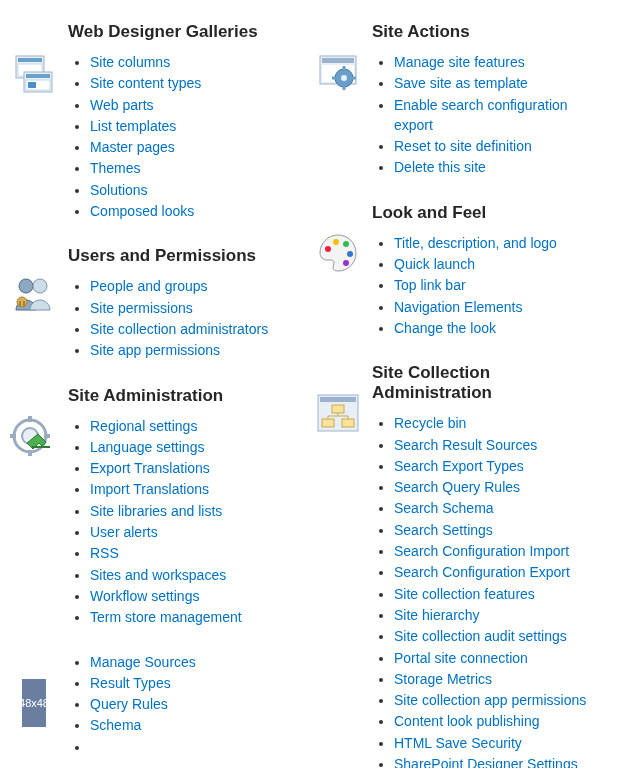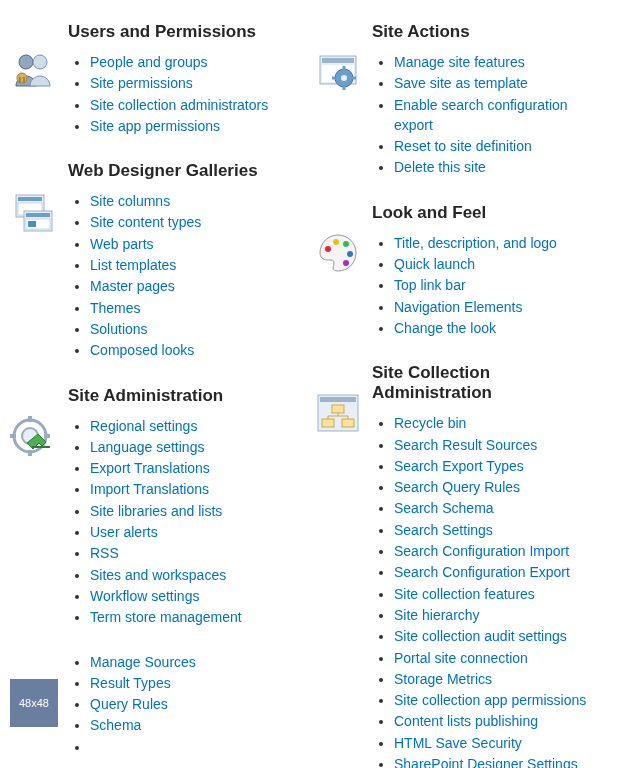--- a/index.html
+++ b/index.html
@@ -55,56 +55,34 @@
     line-height: 1.45;
   }
   a {
     color: #0072c6;
     text-decoration: none;
   }
   .placeholder {
     background: #6a7fa0;
     color: #fff;
     font-size: 11px;
-    width: 48px;
+    width: 24px;
     height: 48px;
     display:flex;
     align-items:center;
     justify-content:center;
     text-align:right;
   }
   svg { width:48px; height:48px; }
 </style>
 </head>
 <body>
 
 <div class="columns">
   <div class="col" id="col-left">
-      <div class="section">
-        <div class="icon-box">
-          <svg viewBox="0 0 48 48">
-            <circle cx="16" cy="14" r="7" fill="#8fa7bf" stroke="#4a6a8a" stroke-width="1"></circle>
-            <circle cx="30" cy="14" r="7" fill="#cfdde9" stroke="#7a94ad" stroke-width="1"></circle>
-            <path d="M6 38c0-6 5-10 10-10s10 4 10 10z" fill="#8fa7bf" stroke="#4a6a8a" stroke-width="1"></path>
-            <path d="M20 38c0-6 5-10 10-10s10 4 10 10z" fill="#cfdde9" stroke="#7a94ad" stroke-width="1"></path>
-            <circle cx="12" cy="30" r="5" fill="#d9b25f" stroke="#a8822f" stroke-width="1"></circle>
-            <rect x="9" y="29" width="2" height="6" fill="#a8822f"></rect>
-            <rect x="13" y="29" width="2" height="6" fill="#a8822f"></rect>
-          </svg>
-        </div>
-        <div class="section-body">
-          <h2>Users and Permissions</h2>
-          <ul>
-            <li><a href="#">People and groups</a></li>
-            <li><a href="#">Site permissions</a></li>
-            <li><a href="#">Site collection administrators</a></li>
-            <li><a href="#">Site app permissions</a></li>
-          </ul>
-        </div>
-      </div>
       <div class="section">
         <div class="icon-box">
           <svg viewBox="0 0 48 48">
             <rect x="6" y="8" width="28" height="22" fill="#e8eef6" stroke="#9bb3cc" stroke-width="1"></rect>
             <rect x="8" y="10" width="24" height="4" fill="#6a9fcc"></rect>
             <rect x="8" y="16" width="24" height="12" fill="#fff" stroke="#c9d8e6"></rect>
             <rect x="14" y="24" width="28" height="20" fill="#e8eef6" stroke="#9bb3cc" stroke-width="1"></rect>
             <rect x="16" y="26" width="24" height="4" fill="#6a9fcc"></rect>
             <rect x="16" y="32" width="24" height="10" fill="#fff" stroke="#c9d8e6"></rect>
             <rect x="18" y="34" width="8" height="6" fill="#4a8ec9"></rect>
@@ -114,20 +92,42 @@
           <h2>Web Designer Galleries</h2>
           <ul>
             <li><a href="#">Site columns</a></li>
             <li><a href="#">Site content types</a></li>
             <li><a href="#">Web parts</a></li>
             <li><a href="#">List templates</a></li>
             <li><a href="#">Master pages</a></li>
             <li><a href="#">Themes</a></li>
             <li><a href="#">Solutions</a></li>
             <li><a href="#">Composed looks</a></li>
+          </ul>
+        </div>
+      </div>
+      <div class="section">
+        <div class="icon-box">
+          <svg viewBox="0 0 48 48">
+            <circle cx="16" cy="14" r="7" fill="#8fa7bf" stroke="#4a6a8a" stroke-width="1"></circle>
+            <circle cx="30" cy="14" r="7" fill="#cfdde9" stroke="#7a94ad" stroke-width="1"></circle>
+            <path d="M6 38c0-6 5-10 10-10s10 4 10 10z" fill="#8fa7bf" stroke="#4a6a8a" stroke-width="1"></path>
+            <path d="M20 38c0-6 5-10 10-10s10 4 10 10z" fill="#cfdde9" stroke="#7a94ad" stroke-width="1"></path>
+            <circle cx="12" cy="30" r="5" fill="#d9b25f" stroke="#a8822f" stroke-width="1"></circle>
+            <rect x="9" y="29" width="2" height="6" fill="#a8822f"></rect>
+            <rect x="13" y="29" width="2" height="6" fill="#a8822f"></rect>
+          </svg>
+        </div>
+        <div class="section-body">
+          <h2>Users and Permissions</h2>
+          <ul>
+            <li><a href="#">People and groups</a></li>
+            <li><a href="#">Site permissions</a></li>
+            <li><a href="#">Site collection administrators</a></li>
+            <li><a href="#">Site app permissions</a></li>
           </ul>
         </div>
       </div>
       <div class="section">
         <div class="icon-box">
           <svg viewBox="0 0 48 48">
             <circle cx="20" cy="24" r="16" fill="none" stroke="#9aaac0" stroke-width="3"></circle>
             <circle cx="20" cy="24" r="8" fill="#e8eef6" stroke="#9aaac0" stroke-width="2"></circle>
             <g transform="translate(20 24)">
               <rect x="-2" y="-20" width="4" height="6" fill="#9aaac0"></rect>
@@ -241,20 +241,20 @@
             <li><a href="#">Search Schema</a></li>
             <li><a href="#">Search Settings</a></li>
             <li><a href="#">Search Configuration Import</a></li>
             <li><a href="#">Search Configuration Export</a></li>
             <li><a href="#">Site collection features</a></li>
             <li><a href="#">Site hierarchy</a></li>
             <li><a href="#">Site collection audit settings</a></li>
             <li><a href="#">Portal site connection</a></li>
             <li><a href="#">Storage Metrics</a></li>
             <li><a href="#">Site collection app permissions</a></li>
-            <li><a href="#">Content lists publishing</a></li>
+            <li><a href="#">Content look publishing</a></li>
             <li><a href="#">HTML Save Security</a></li>
             <li><a href="#">SharePoint Designer Settings</a></li>
           </ul>
         </div>
       </div>
     </div>
 </div>
 
 </body></html>

